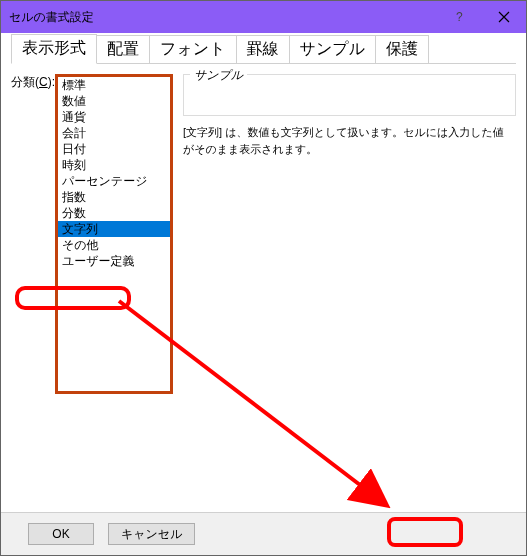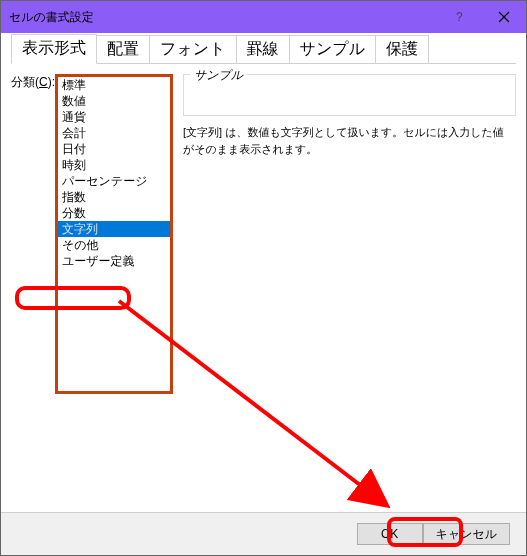--- a/index.html
+++ b/index.html
@@ -86,21 +86,21 @@
   }
   .list-item {
     padding: 0 4px;
     line-height: 16px;
     height: 16px;
     cursor: pointer;
     white-space: nowrap;
   }
   .list-item.selected {
     background: #0078d7;
-    color: #e5e5e5;
+    color: #000000;
   }
   .right-pane { flex: 1; }
   .sample-box {
     border: 1px solid #dcdcdc;
     height: 42px;
     position: relative;
     padding: 0 6px;
     margin-bottom: 8px;
   }
   .sample-legend {
@@ -112,24 +112,23 @@
     font-size: 12px;
     font-style: italic;
   }
   .description {
     font-size: 11px;
     line-height: 1.5;
     padding-right: 4px;
   }
   .footer {
     border-top: 1px solid #d0d0d0;
-    padding: 10px 16px;
-    display: flex;
-    justify-content: flex-end;
-    gap: 0;
+    padding: 10px 27px;
+    display: flex;
+    gap: 14px;
     background: #f0f0f0;
   }
   .btn {
     min-width: 66px;
     height: 22px;
     border: 1px solid #adadad;
     background: #e1e1e1;
     font-size: 12px;
     cursor: pointer;
     padding: 0 12px;

